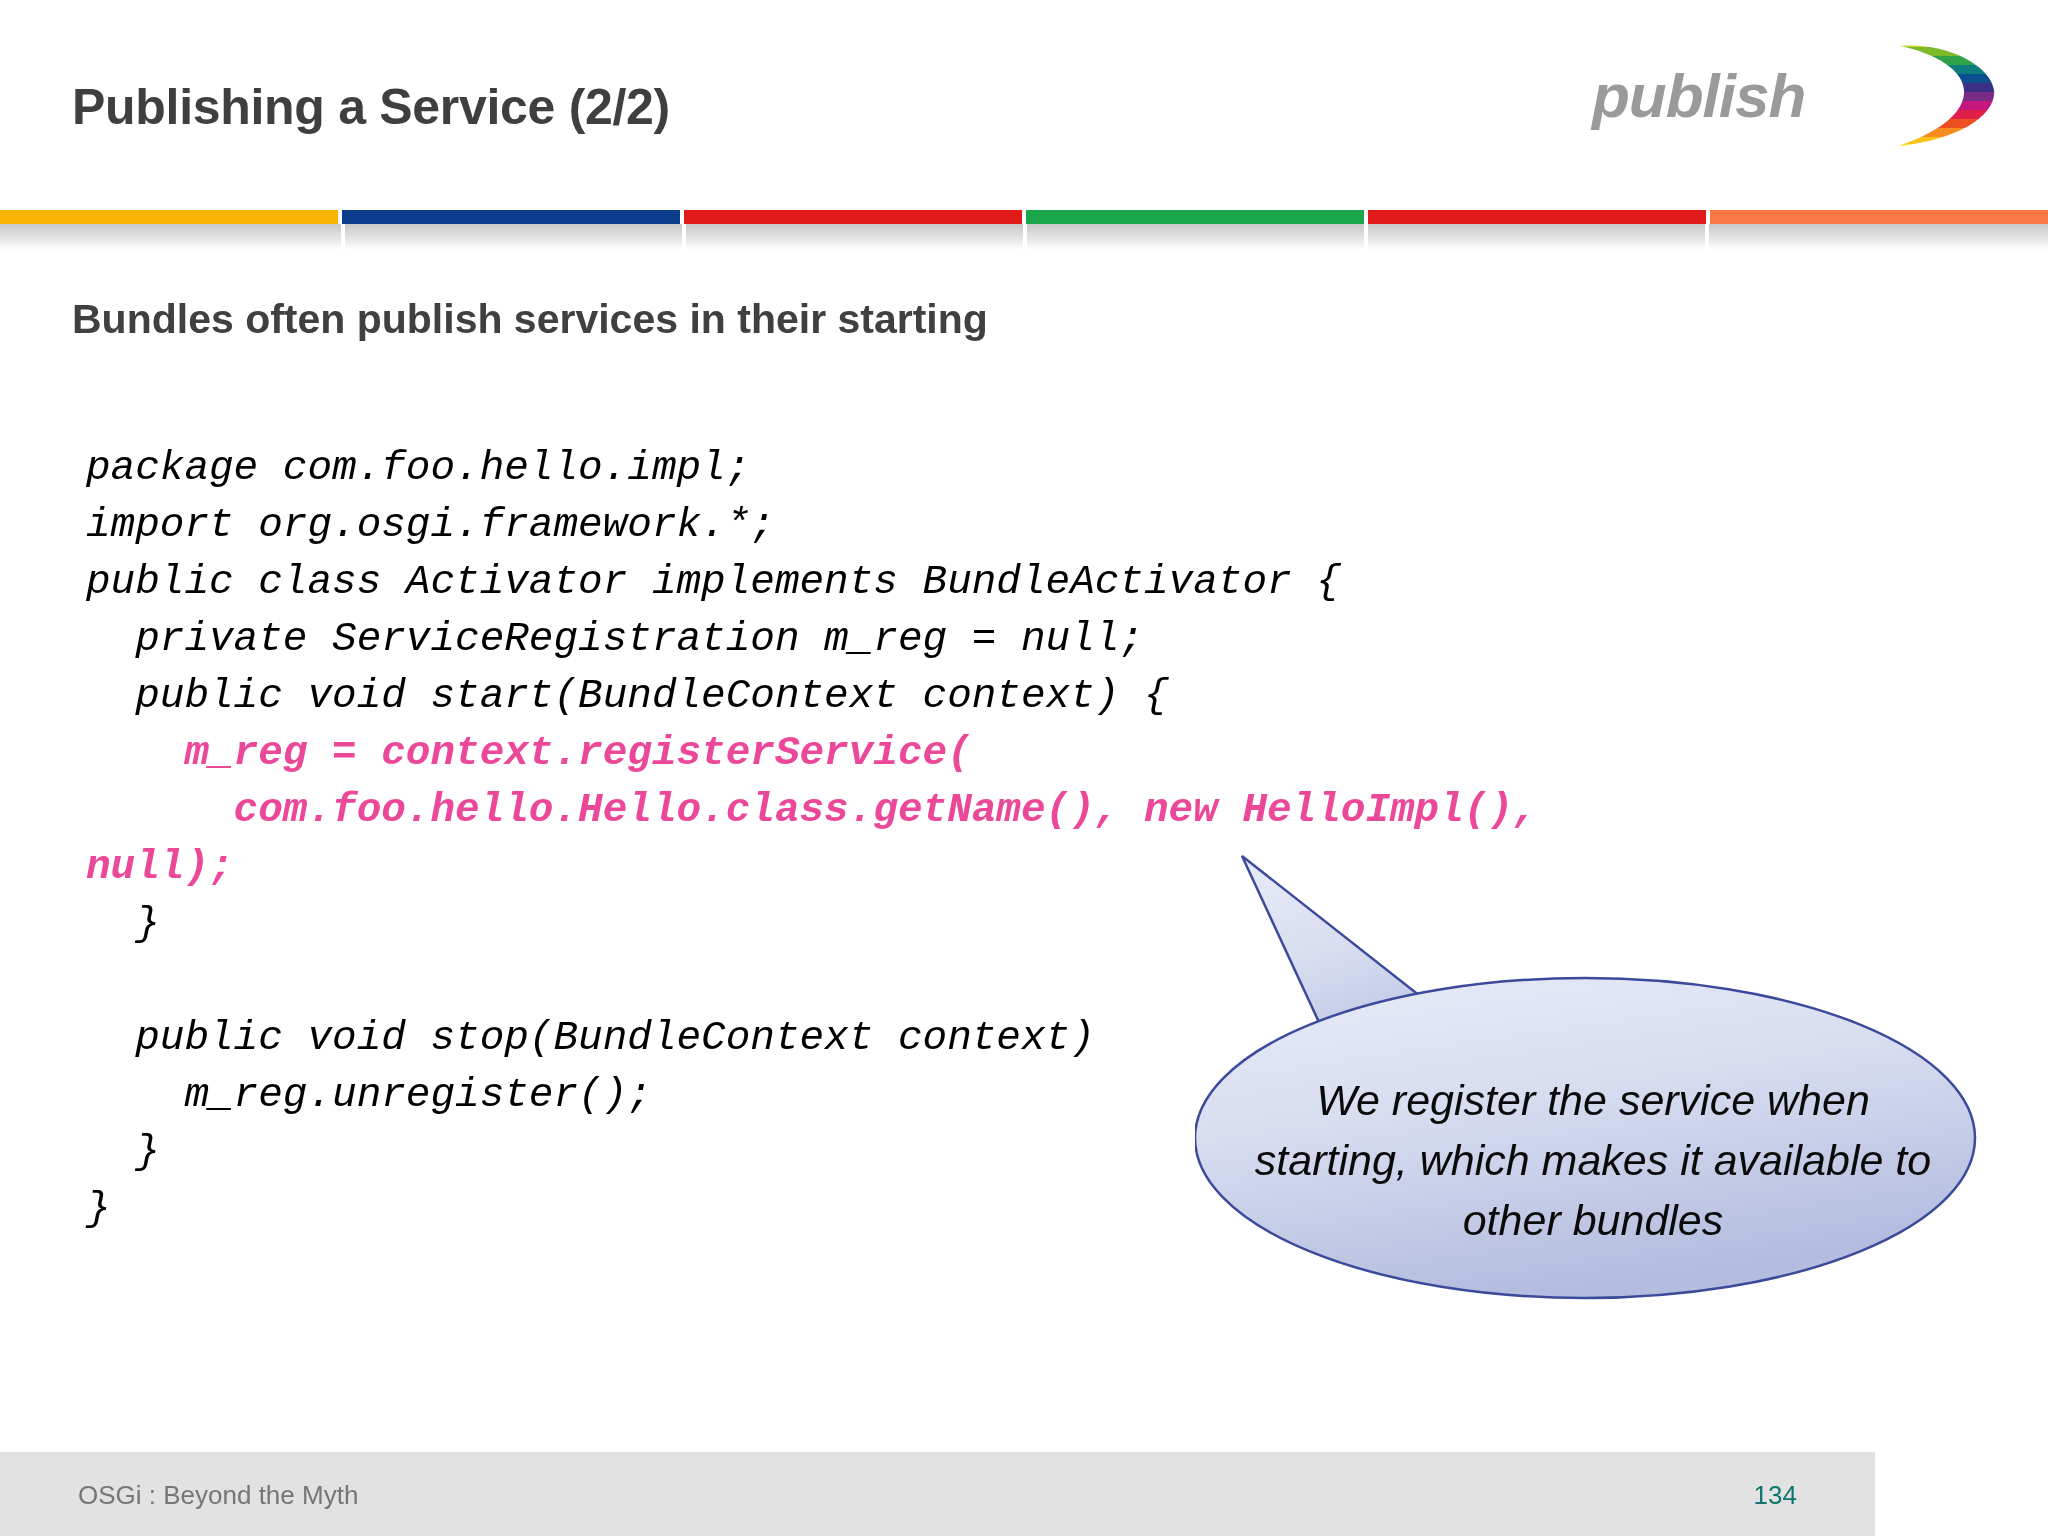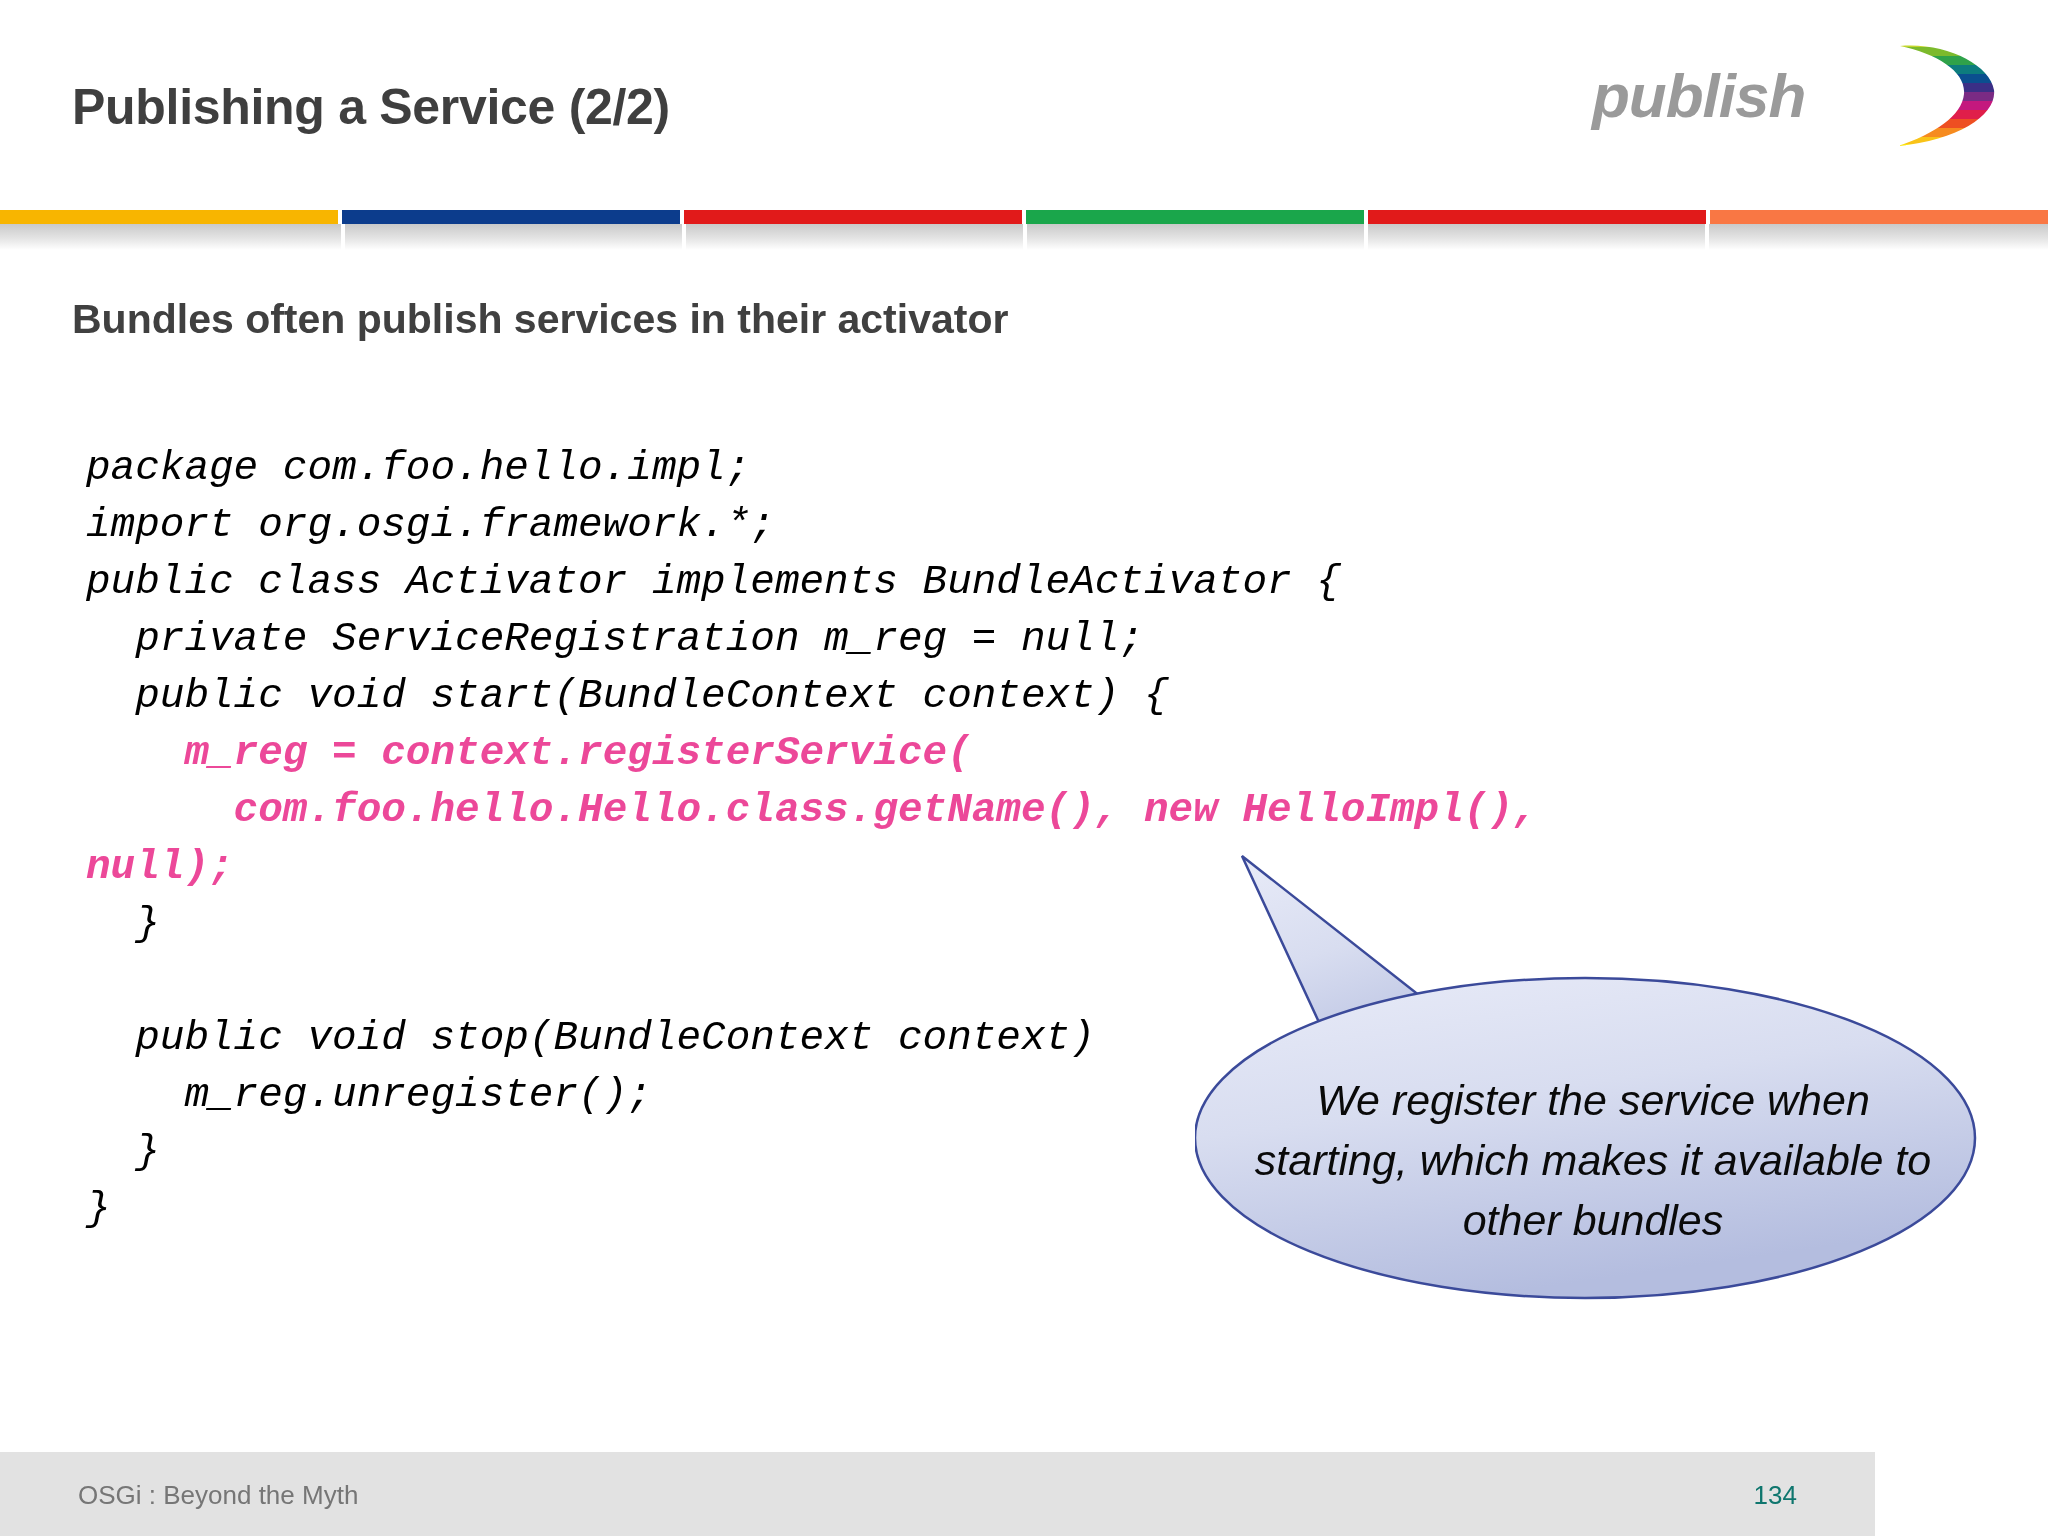--- a/index.html
+++ b/index.html
@@ -216,21 +216,21 @@
 
   <div class="color-bar" id="color-bar">
       <div class="color-seg" style="background: rgb(248, 181, 0); flex: 342 0 0px;"></div>
       <div class="color-seg" style="background: rgb(12, 60, 140); flex: 342 0 0px;"></div>
       <div class="color-seg" style="background: rgb(225, 26, 26); flex: 342 0 0px;"></div>
       <div class="color-seg" style="background: rgb(26, 166, 75); flex: 342 0 0px;"></div>
       <div class="color-seg" style="background: rgb(225, 26, 26); flex: 342 0 0px;"></div>
       <div class="color-seg" style="background: rgb(249, 119, 68); flex: 342 0 0px;"></div>
     </div>
 
-  <div class="subhead">Bundles often publish services in their activator</div>
+  <div class="subhead">Bundles often publish services in their starting</div>
 
   <div class="code-block" id="code-block"><div class="code-line">package com.foo.hello.impl;</div><div class="code-line">import org.osgi.framework.*;</div><div class="code-line">public class Activator implements BundleActivator {</div><div class="code-line">  private ServiceRegistration m_reg = null;</div><div class="code-line">  public void start(BundleContext context) {</div><div class="code-line hl">    m_reg = context.registerService(</div><div class="code-line hl">      com.foo.hello.Hello.class.getName(), new HelloImpl(),</div><div class="code-line hl">null);</div><div class="code-line">  }</div><div class="code-line">&nbsp;</div><div class="code-line">  public void stop(BundleContext context)</div><div class="code-line">    m_reg.unregister();</div><div class="code-line">  }</div><div class="code-line">}</div></div>
 
   <div class="callout">
     <svg width="800" height="490" viewBox="0 0 800 490">
       <defs>
         <linearGradient id="bubbleGrad" x1="0" y1="0" x2="0.35" y2="1">
           <stop offset="0%" stop-color="#e8ebf8"></stop>
           <stop offset="45%" stop-color="#d8ddf0"></stop>
           <stop offset="100%" stop-color="#b4bddf"></stop>

